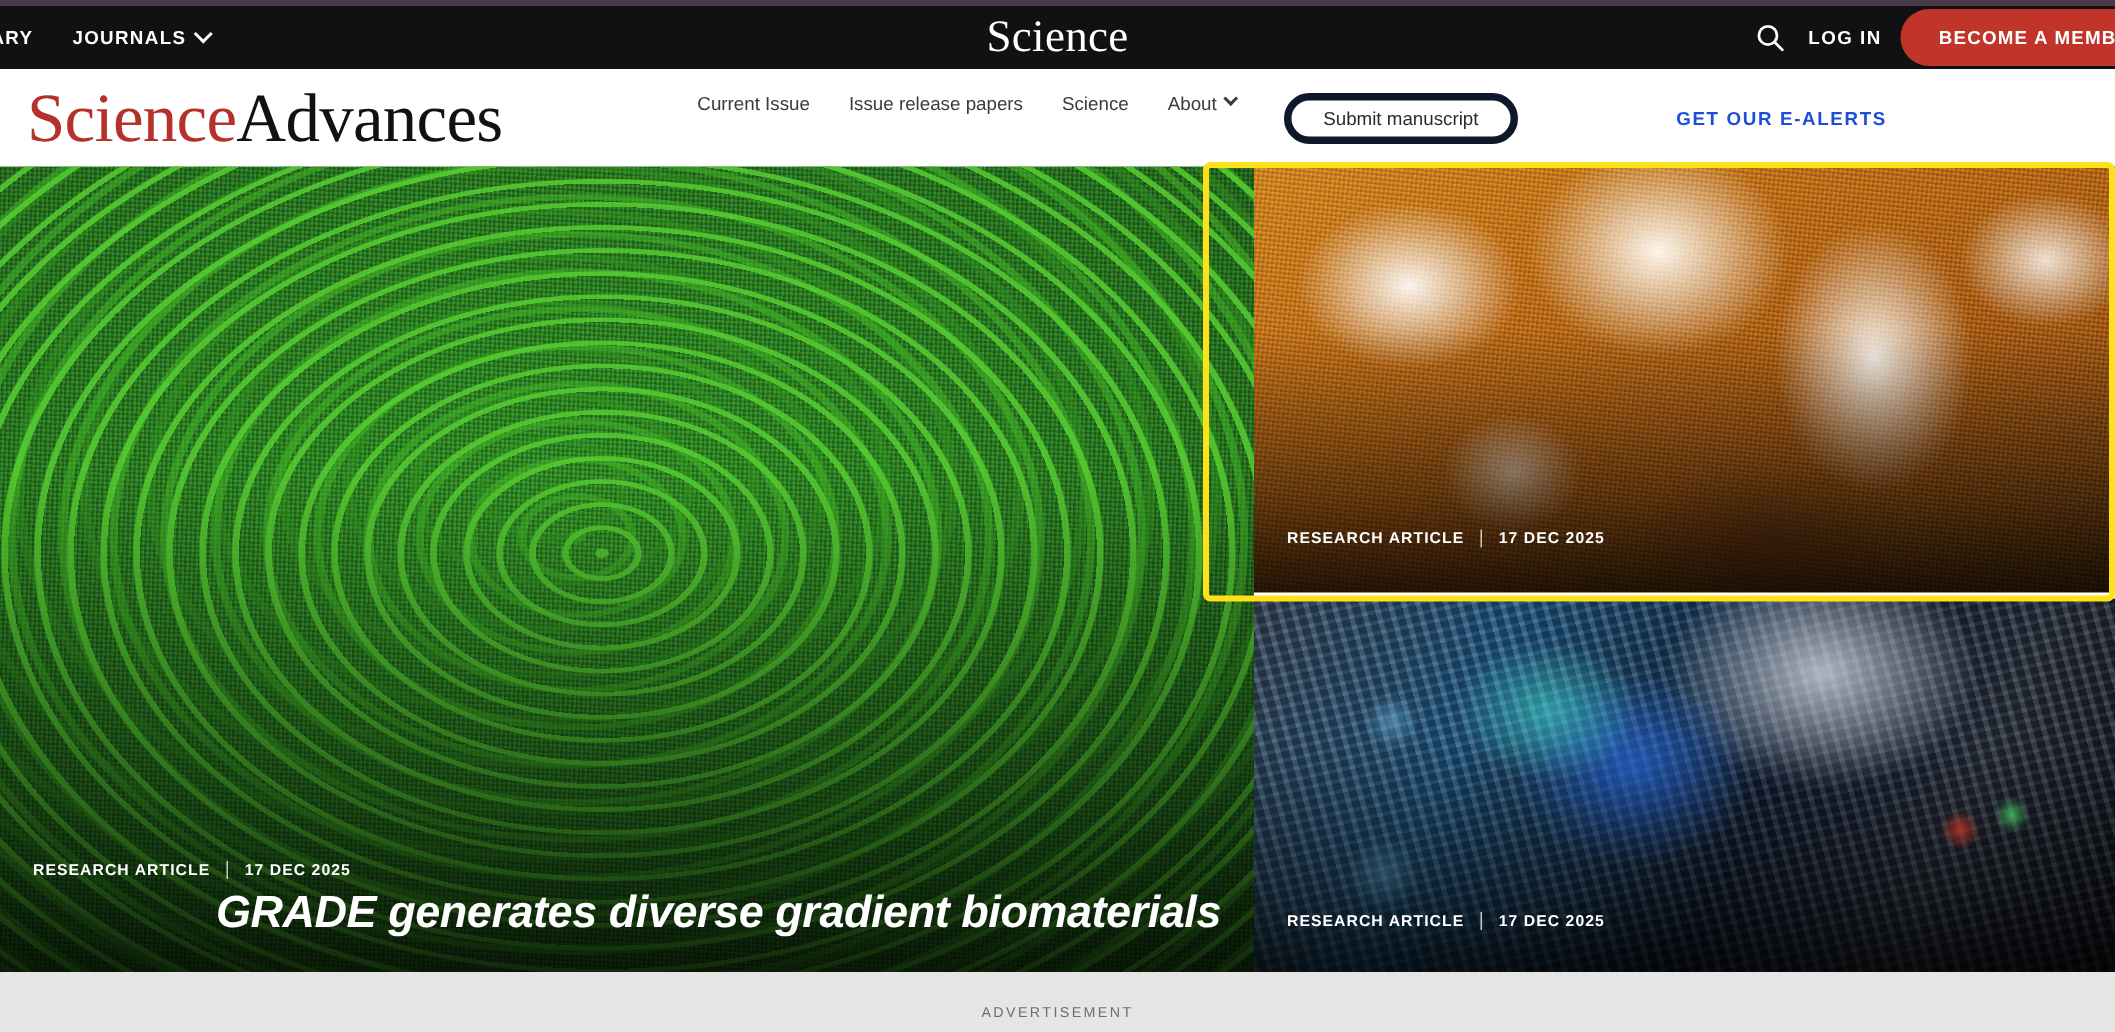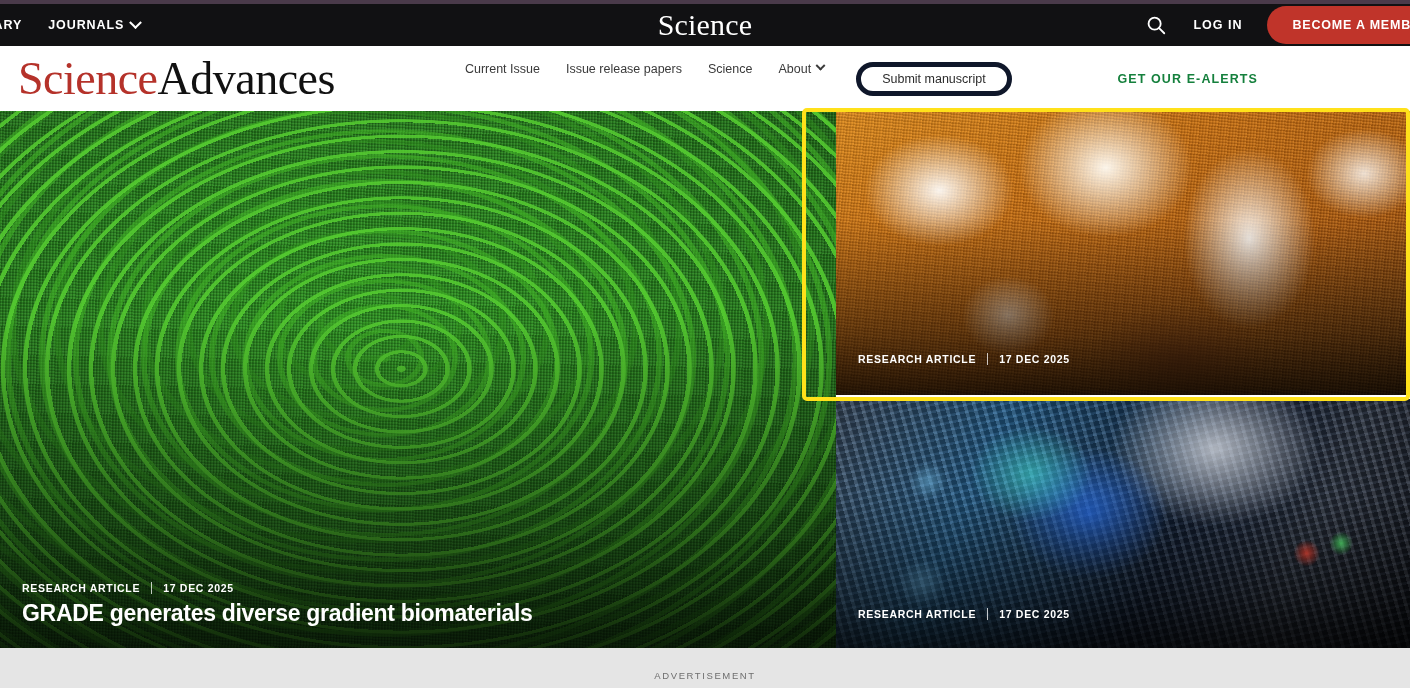--- a/index.html
+++ b/index.html
@@ -40,21 +40,21 @@
     display: flex; align-items: center; justify-content: center;
     pointer-events: none;
   }
   #science-wordmark span {
     font-family: "Liberation Serif", serif;
     color: #ffffff; font-size: 30px; letter-spacing: 0.2px;
     pointer-events: auto; cursor: pointer;
   }
   .topnav-right {
     position: absolute; right: 0; top: 0; height: 42px;
-    display: flex; align-items: center; gap: 24px; padding-right: 0;
+    display: flex; align-items: center; gap: 12px; padding-right: 0;
   }
   #search-icon-btn {
     width: 26px; height: 26px; cursor: pointer;
     display: flex; align-items: center; justify-content: center;
   }
   #login-link {
     color: #fff; font-size: 12.5px; font-weight: 700; letter-spacing: 1px;
     cursor: pointer; white-space: nowrap;
   }
   #member-btn {
@@ -97,32 +97,33 @@
   }
   #submit-manuscript-btn {
     border: 5px solid #0f172a; background: transparent;
     border-radius: 22px; height: 34px; padding: 0 21px;
     font-size: 12.5px; color: #2c2c2c; cursor: pointer;
     font-family: "Liberation Sans", sans-serif;
     white-space: nowrap; margin-left: 6px;
   }
   #e-alerts-link {
     position: absolute; right: 152px;
-    color: #15803d; font-size: 12.5px; font-weight: 700;
+    color: #1d4ed8; font-size: 12.5px; font-weight: 700;
     letter-spacing: 1.1px; white-space: nowrap; cursor: pointer;
   }
 
   
   #hero {
     position: absolute; top: 111px; left: 0;
     width: 1410px; height: 537px;
   }
   .hero-card {
     position: absolute; overflow: hidden; cursor: pointer;
     display: block;
+    text-align: right;
   }
   #hero-main  { left: 0;    top: 0;   width: 836px; height: 537px; }
   #hero-top   { left: 836px; top: 0;   width: 574px; height: 284px; }
   #hero-bot   { left: 836px; top: 288px; width: 574px; height: 249px; }
 
   .hero-art { position: absolute; inset: 0; }
 
   
   .art-green {
     background-color: #1d5d16;
@@ -193,21 +194,21 @@
     letter-spacing: 0.7px; margin-bottom: 6px;
   }
   .hero-meta .divider {
     width: 1px; height: 12px; background: rgba(255,255,255,.75);
   }
   .hero-title {
     color: #ffffff; font-weight: 700; line-height: 1.13;
     letter-spacing: -0.3px;
   }
   #hero-main .hero-text  { padding: 0 22px 22px 22px; }
-  #hero-main .hero-title { font-size: 23px; }
+  #hero-main .hero-title { font-size: 30px; font-style: italic; }
   #hero-top .hero-text   { padding: 0 22px 24px 22px; }
   #hero-top .hero-title  { font-size: 27px; }
   #hero-bot .hero-text   { padding: 0 22px 22px 22px; }
   #hero-bot .hero-title  { font-size: 27px; }
 
   
   #focus-ring {
     position: absolute;
     left: 802px; top: 108px; width: 608px; height: 293px;
     border: 4px solid #ffe11a;

